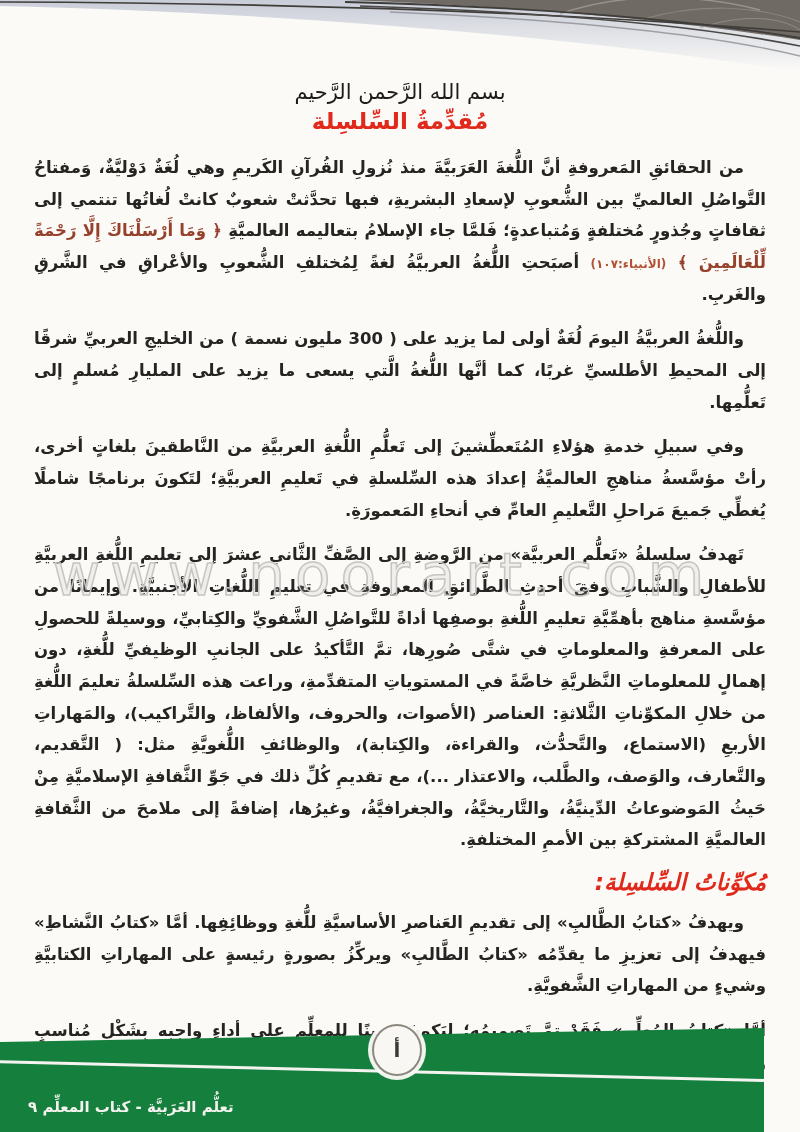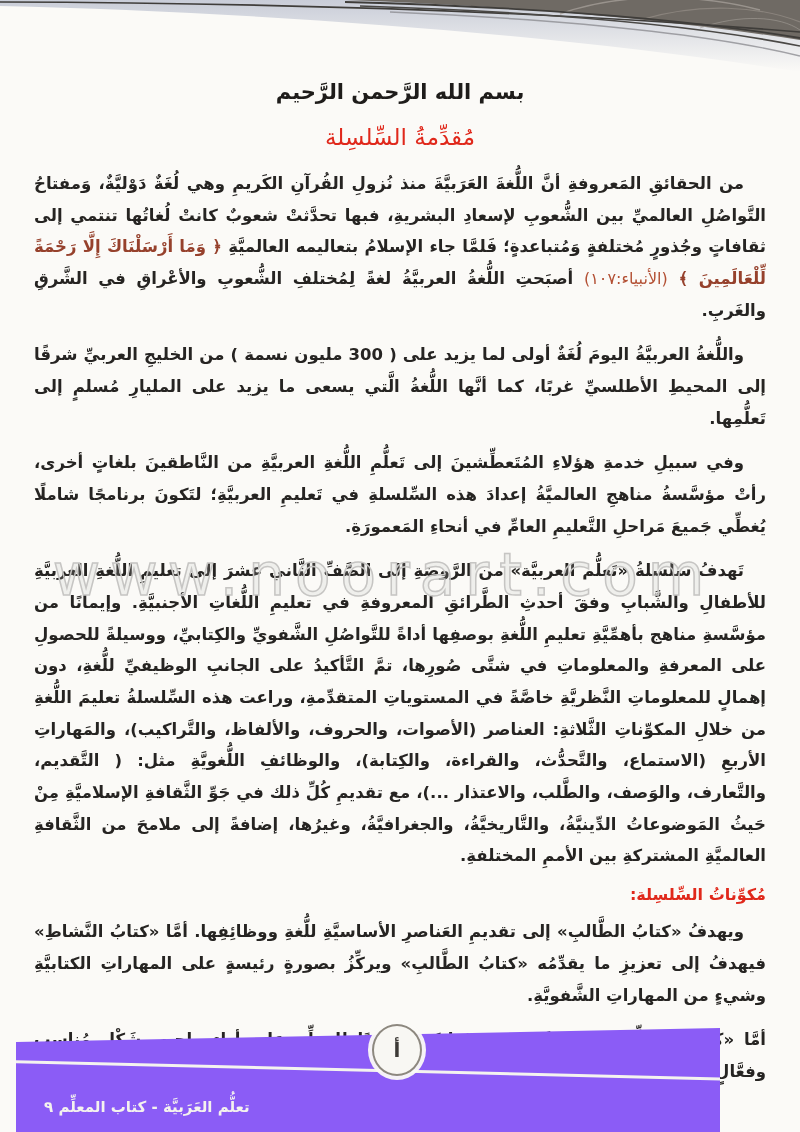--- a/index.html
+++ b/index.html
@@ -27,29 +27,29 @@
   
   .content {
     position: relative;
     padding: 80px 34px 0 34px;
     direction: rtl;
   }
 
   .basmala {
     text-align: center;
     font-size: 21px;
-    font-weight: 700;
+    font-weight: 400;
     color: #1e1c1a;
-    margin-bottom: 20px;
+    margin-bottom: 4px;
   }
 
   .red-title {
     text-align: center;
     font-size: 23px;
-    font-weight: 400;
+    font-weight: 700;
     color: #e0281b;
     margin-bottom: 18px;
   }
 
   .para {
     direction: rtl;
     text-align: justify;
     font-size: 16.5px;
     font-weight: 700;
     color: #262422;
@@ -60,31 +60,32 @@
 
   .para.no-indent { text-indent: 0; }
 
   .verse {
     color: #96412c;
     font-weight: 700;
   }
 
   .verse-ref {
     color: #b35034;
-    font-size: 16px;
-    font-weight: 400;
+    font-size: 12px;
+    font-weight: 700;
   }
 
   .red-subheading {
     direction: rtl;
     text-align: right;
-    font-size: 16px;
+    font-size: 23px;
     font-weight: 700;
     color: #e0281b;
     margin: 6px 0 12px 0;
+    font-style: italic;
   }
 
   
   .watermark {
     position: absolute;
     top: 541px;
     left: 0;
     width: 767px;
     text-align: center;
     font-family: "DejaVu Sans", sans-serif;
@@ -94,23 +95,23 @@
     color: rgba(190,190,190,0.18);
     -webkit-text-stroke: 1.5px #c6c5c3;
     white-space: nowrap;
     pointer-events: none;
     direction: ltr;
   }
 
   
   .footer-band {
     position: absolute;
-    left: 16px; bottom: 0;
-    width: 704px; height: 108px;
-    background: #8b5cf6;
+    left: 0; bottom: 0;
+    width: 764px; height: 108px;
+    background: #15803d;
     clip-path: polygon(0 18px, 100% 4px, 100% 100%, 0 100%);
   }
 
   .footer-line {
     position: absolute;
     left: -10px;
     top: 36px;
     width: 830px;
     height: 2.5px;
     background: #f4f3ef;

